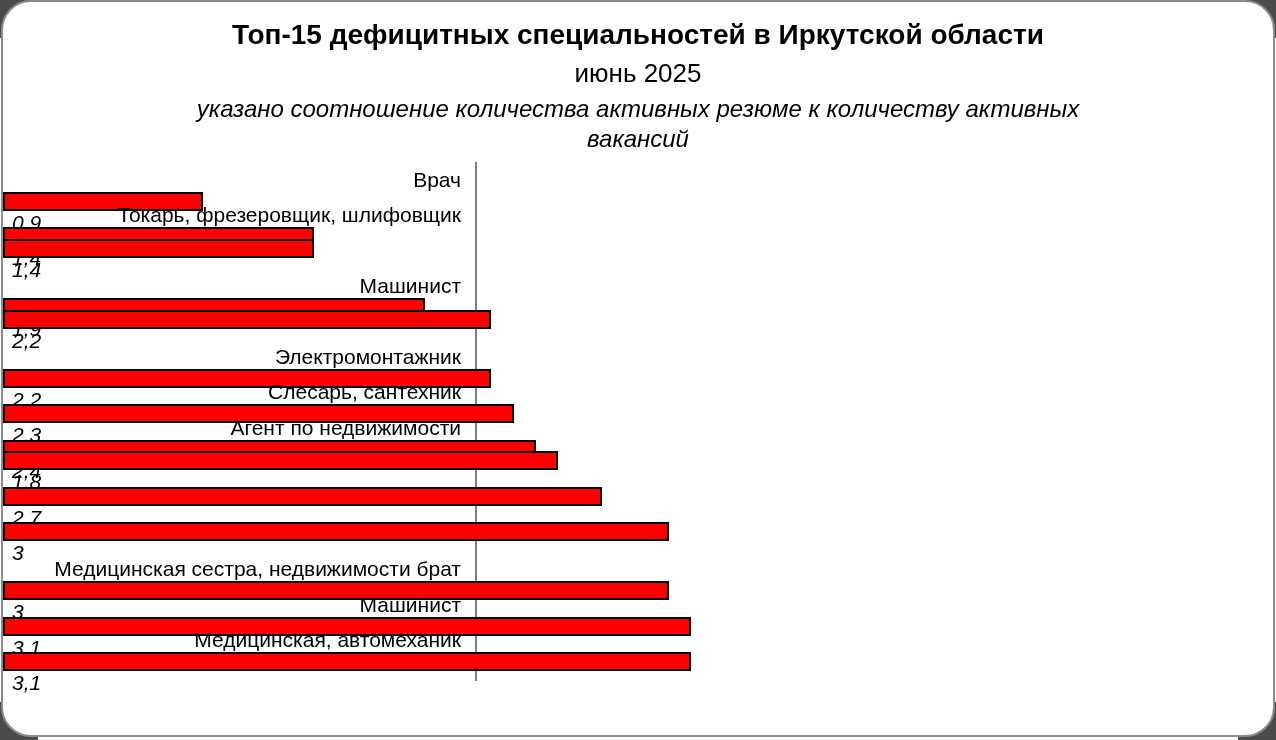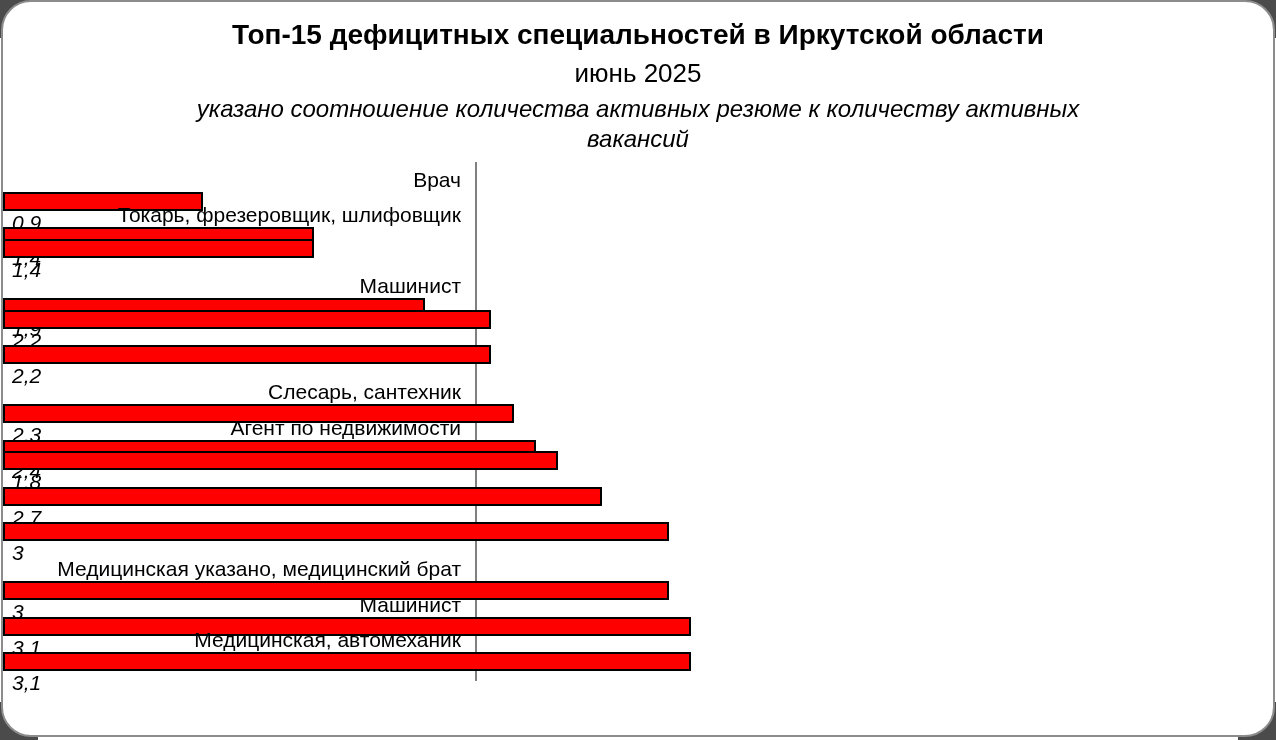--- a/index.html
+++ b/index.html
@@ -125,20 +125,21 @@
     <div class="bar" style="width: 421.8px; background: rgb(255, 0, 0); border-color: rgb(0, 0, 0);"></div>
     <div class="val-label">1,9</div>
   </div>
 
   <div class="bar-row">
     <div class="bar" style="width: 488.4px; background: rgb(255, 0, 0); border-color: rgb(0, 0, 0);"></div>
     <div class="val-label">2,2</div>
   </div>
 
   <div class="bar-row">
+    <div class="cat-label">Электромонтажник</div>
     <div class="bar" style="width: 488.4px; background: rgb(255, 0, 0); border-color: rgb(0, 0, 0);"></div>
     <div class="val-label">2,2</div>
   </div>
 
   <div class="bar-row">
     <div class="cat-label">Слесарь, сантехник</div>
     <div class="bar" style="width: 510.6px; background: rgb(255, 0, 0); border-color: rgb(0, 0, 0);"></div>
     <div class="val-label">2,3</div>
   </div>
 
@@ -158,21 +159,21 @@
     <div class="val-label">2,7</div>
   </div>
 
 
   <div class="bar-row">
     <div class="bar" style="width: 666px; background: rgb(255, 0, 0); border-color: rgb(0, 0, 0);"></div>
     <div class="val-label">3</div>
   </div>
 
   <div class="bar-row">
-    <div class="cat-label">Медицинская указано, медицинский брат</div>
+    <div class="cat-label">Медицинская сестра, недвижимости брат</div>
     <div class="bar" style="width: 666px; background: rgb(255, 0, 0); border-color: rgb(0, 0, 0);"></div>
     <div class="val-label">3</div>
   </div>
 
   <div class="bar-row">
     <div class="cat-label">Машинист</div>
     <div class="bar" style="width: 688.2px; background: rgb(255, 0, 0); border-color: rgb(0, 0, 0);"></div>
     <div class="val-label">3,1</div>
   </div>
 

